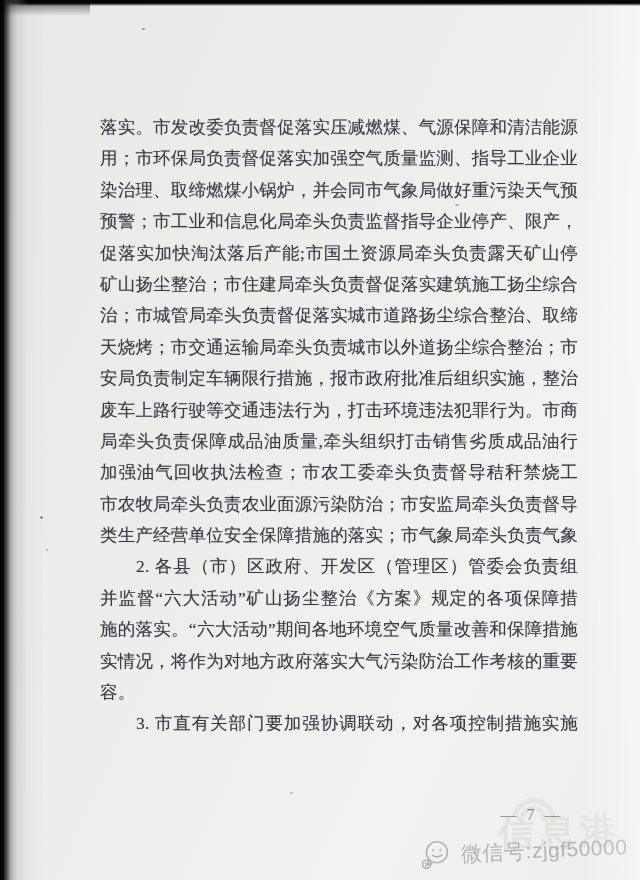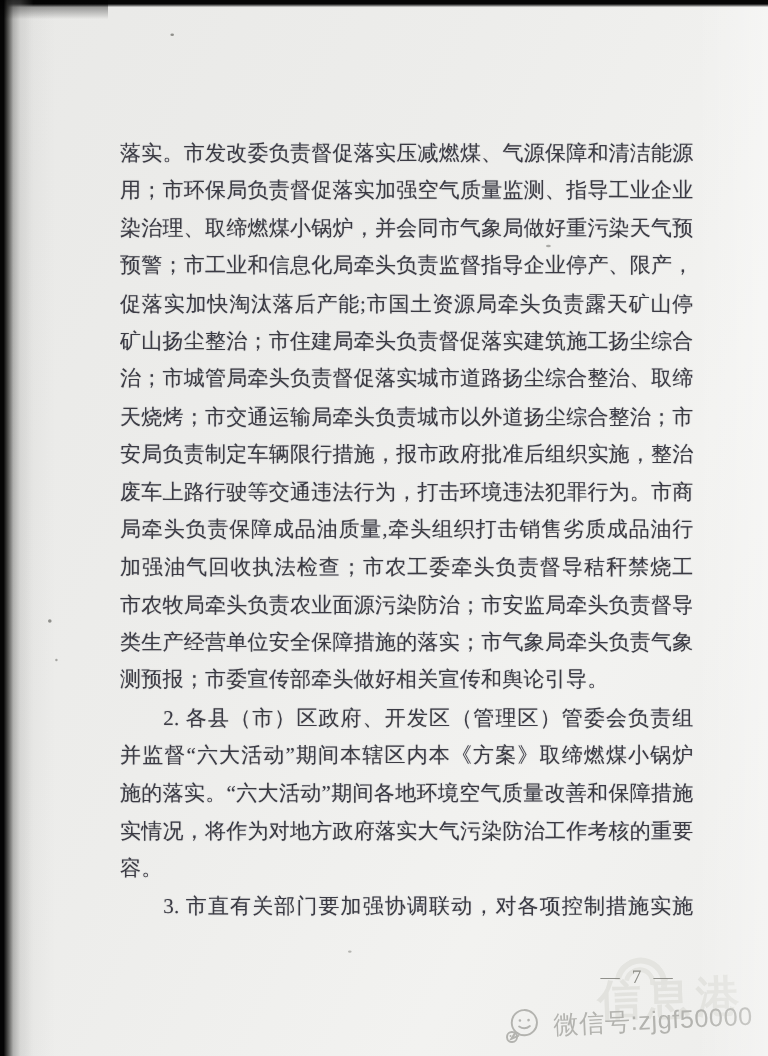--- a/index.html
+++ b/index.html
@@ -107,23 +107,22 @@
     <div class="line">促落实加快淘汰落后产能;市国土资源局牵头负责露天矿山停产、</div>
     <div class="line">矿山扬尘整治；市住建局牵头负责督促落实建筑施工扬尘综合整</div>
     <div class="line">治；市城管局牵头负责督促落实城市道路扬尘综合整治、取缔露</div>
     <div class="line">天烧烤；市交通运输局牵头负责城市以外道扬尘综合整治；市公</div>
     <div class="line">安局负责制定车辆限行措施，报市政府批准后组织实施，整治报</div>
     <div class="line">废车上路行驶等交通违法行为，打击环境违法犯罪行为。市商务</div>
     <div class="line">局牵头负责保障成品油质量,牵头组织打击销售劣质成品油行为，</div>
     <div class="line">加强油气回收执法检查；市农工委牵头负责督导秸秆禁烧工作；</div>
     <div class="line">市农牧局牵头负责农业面源污染防治；市安监局牵头负责督导各</div>
     <div class="line">类生产经营单位安全保障措施的落实；市气象局牵头负责气象预</div>
-    <div class="line short">测预报；市委宣传部牵头做好相关宣传和舆论引导。</div>
     <div class="line indent">2. 各县（市）区政府、开发区（管理区）管委会负责组织</div>
-    <div class="line">并监督“六大活动”期间本辖区内本《方案》取缔燃煤小锅炉</div>
+    <div class="line">并监督“六大活动”矿山扬尘整治《方案》规定的各项保障措</div>
     <div class="line">施的落实。“六大活动”期间各地环境空气质量改善和保障措施落</div>
     <div class="line">实情况，将作为对地方政府落实大气污染防治工作考核的重要内</div>
     <div class="line short">容。</div>
     <div class="line indent">3. 市直有关部门要加强协调联动，对各项控制措施实施情</div>
   </div>
 
   <div class="page-number">— 7 —</div>
 
   <div class="wm-row">
     <span class="wm-icon">

